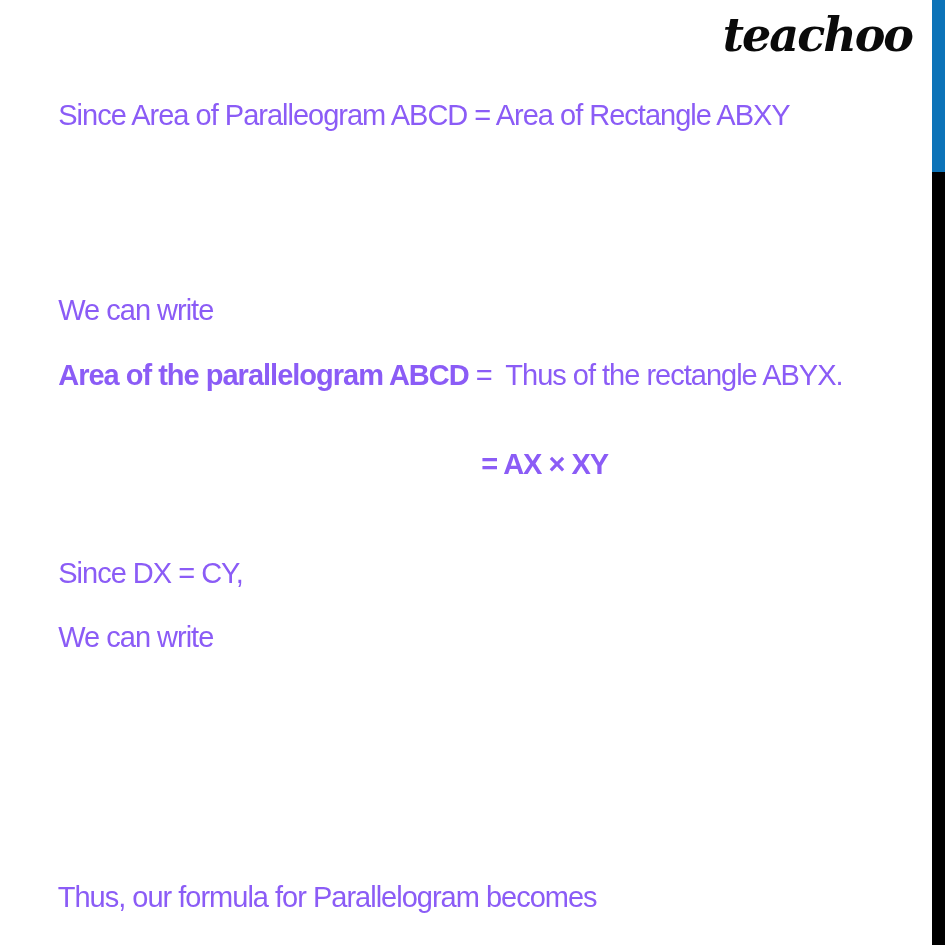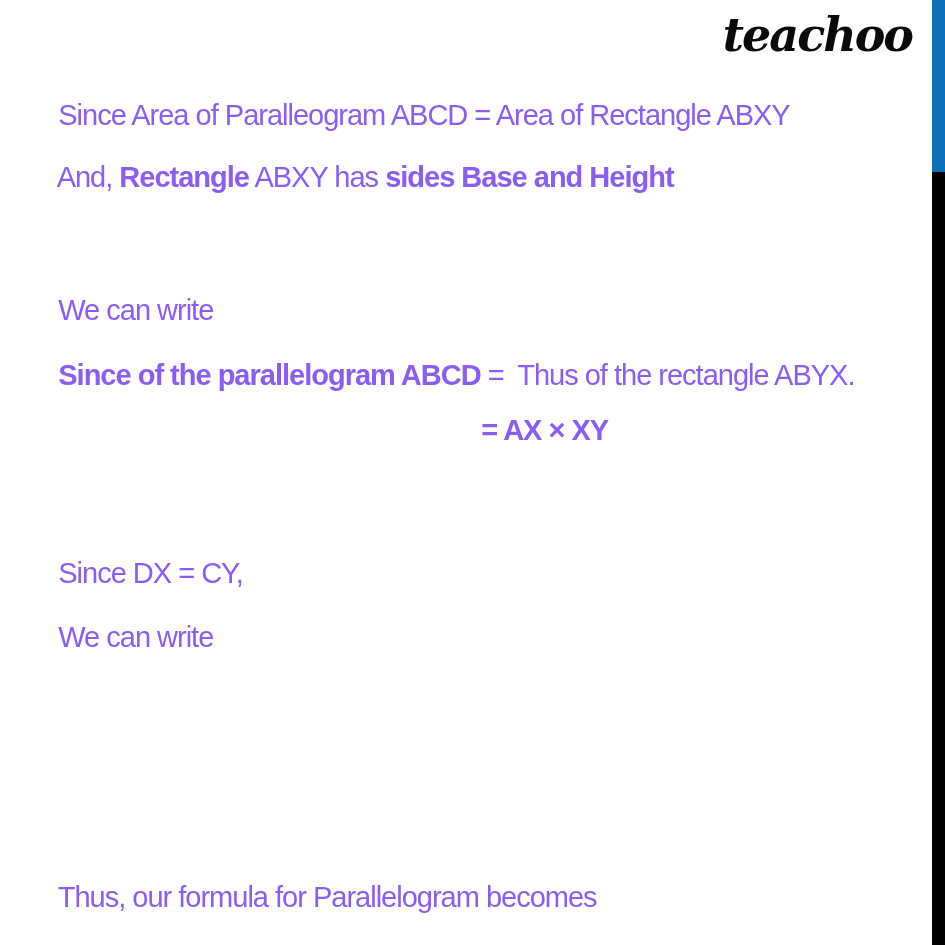--- a/index.html
+++ b/index.html
@@ -42,21 +42,21 @@
     letter-spacing: -1px;
     line-height: 1.2;
     white-space: pre;
     color: #8b5cf6;
   }
   .b { font-weight: 700; }
   .l1  { top: 63px; }
   .l2  { top: 125px; }
   .l3  { top: 258px; }
   .l4  { top: 323px; }
-  .l5  { top: 378px; left: 453px; font-weight: 700; }
+  .l5  { top: 412px; left: 453px; font-weight: 700; }
   .l6  { top: 521px; font-weight: 400; }
   .l7  { top: 585px; }
   .l8  { top: 650px; left: 102px; }
   .l9  { top: 713px; left: 102px; font-weight: 700; }
   .l10 { top: 845px; }
   .l11 { top: 906px; left: 102px; font-weight: 700; }
 </style>
 </head>
 <body>
 
@@ -64,30 +64,27 @@
 
   <div class="edge-bar blue" style="background: rgb(12, 115, 184);"></div>
   <div class="edge-bar black" style="background: rgb(0, 0, 0);"></div>
 
   <div class="logo">teachoo</div>
 
   <div class="line l1">
     <span>Since Area of Paralleogram ABCD = Area of Rectangle ABXY</span>
   </div>
 
-  <div class="line l2">
-    <span>And, </span><span class="b">Rectangle</span><span> ABXY has </span><span class="b">sides Base and Height</span>
-  </div>
 
   <div class="line l3">
     <span>We can write</span>
   </div>
 
   <div class="line l4">
-    <span class="b">Since of the parallelogram ABCD</span><span> =  Thus of the rectangle ABYX.</span>
+    <span class="b">Area of the parallelogram ABCD</span><span> =  Thus of the rectangle ABYX.</span>
   </div>
 
   <div class="line l5">
     <span>= AX × XY</span>
   </div>
 
   <div class="line l6">
     <span>Since DX = CY,</span>
   </div>
 

